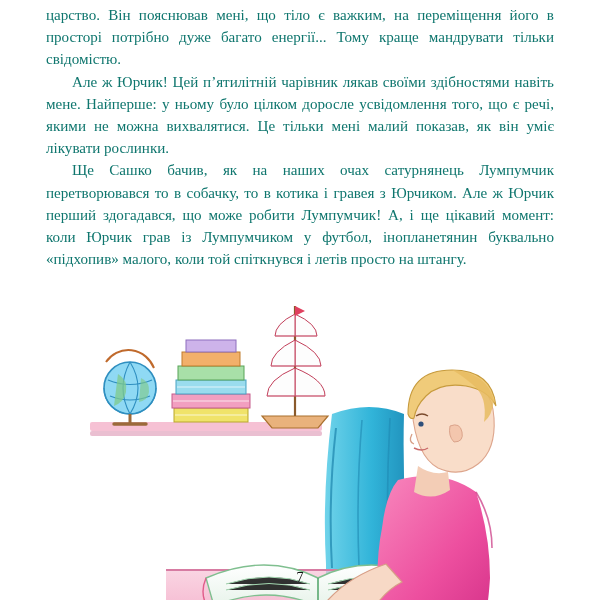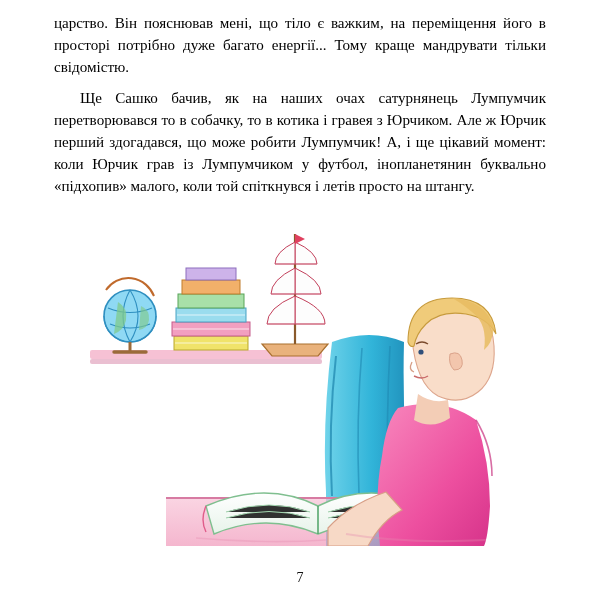--- a/index.html
+++ b/index.html
@@ -18,27 +18,27 @@
     position: relative;
     width: 600px;
     height: 600px;
     box-sizing: border-box;
     padding: 0 46px;
   }
   .text-block {
     padding-top: 4px;
   }
   .para {
-    margin: 8px;
+    margin: 0;
     font-size: 15.1px;
     line-height: 1.47;
     text-align: justify;
     text-justify: inter-word;
     hyphens: manual;
-    color: #000000;
+    color: #0f766e;
   }
   .para.indent {
     text-indent: 26px;
   }
   .illustration {
     position: relative;
     margin-top: 18px;
     width: 508px;
     height: 330px;
     overflow: hidden;
@@ -56,20 +56,21 @@
     color: #111111;
   }
 </style>
 </head>
 <body>
 
 <div class="page">
 
   <div class="text-block">
     <p class="para">царство. Він пояснював мені, що тіло є важким, на переміщення його в просторі потрібно дуже багато енергії... Тому краще мандрувати тільки свідомістю.</p>
+    <p class="para indent">Але ж Юрчик! Цей п’ятилітній чарівник лякав своїми здібностями навіть мене. Найперше: у ньому було цілком доросле усвідомлення того, що є речі, якими не можна вихвалятися. Це тільки мені малий показав, як він уміє лікувати рослинки.</p>
     <p class="para indent">Ще Сашко бачив, як на наших очах сатурнянець Лумпумчик перетворювався то в собачку, то в котика і гравея з Юрчиком. Але ж Юрчик перший здогадався, що може робити Лумпумчик! А, і ще цікавий момент: коли Юрчик грав із Лумпумчиком у футбол, інопланетянин буквально «підхопив» малого, коли той спіткнувся і летів просто на штангу.</p>
   </div>
 
   <div class="illustration">
     <svg width="508" height="330" viewBox="0 0 508 330" xmlns="http://www.w3.org/2000/svg">
       <defs>
         <linearGradient id="chairGrad" x1="0" y1="0" x2="1" y2="0">
           <stop offset="0%" stop-color="#6fd3ea"></stop>
           <stop offset="55%" stop-color="#31b4d9"></stop>
           <stop offset="100%" stop-color="#1f8fba"></stop>

